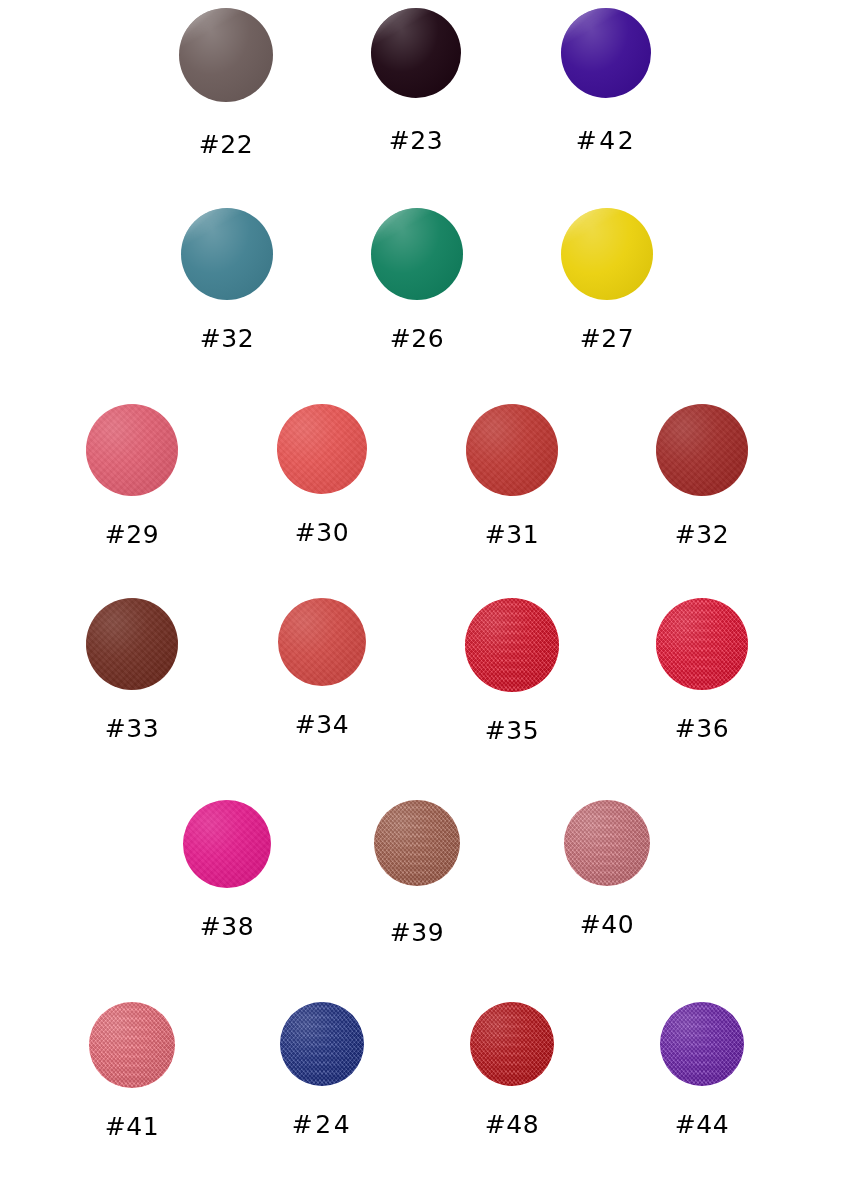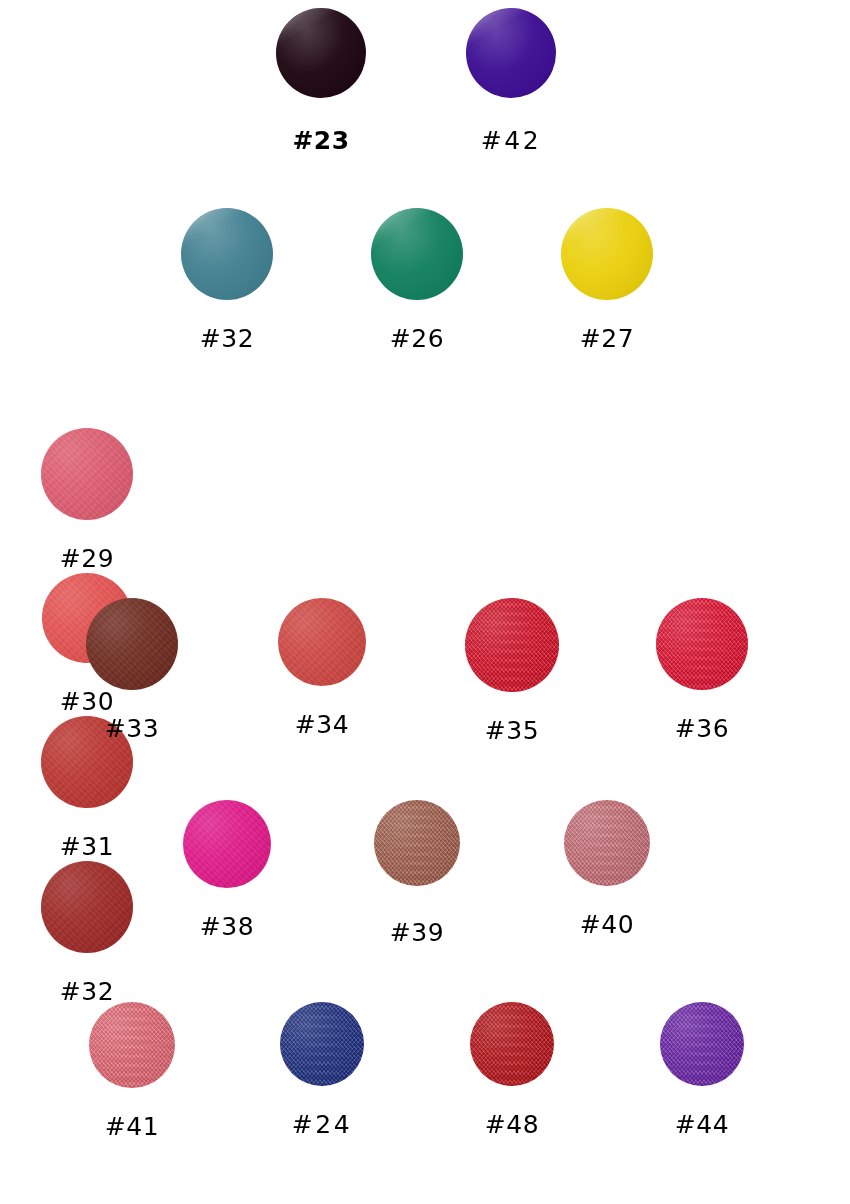--- a/index.html
+++ b/index.html
@@ -93,23 +93,29 @@
     letter-spacing: 2.5px;
   }
 </style>
 </head>
 <body>
 
 <div id="swatch-sheet">
     <div class="swatch-row" style="top: 8px;">
       <div class="swatch-cell">
         <div class="swatch-disc-wrap">
+          <div class="swatch-disc glossy" title="#22" style="width: 94px; height: 94px; background: rgb(107, 91, 89); margin-left: -18px;"></div>
+        </div>
+        <div class="swatch-label" style="margin-top: 28px; margin-left: -18px;">#22</div>
+      </div>
+      <div class="swatch-cell">
+        <div class="swatch-disc-wrap">
           <div class="swatch-disc glossy" title="#23" style="width: 90px; height: 90px; background: rgb(29, 6, 18); margin-left: -18px;"></div>
         </div>
-        <div class="swatch-label" style="margin-top: 28px; margin-left: -18px; font-weight: bold;">#23</div>
+        <div class="swatch-label" style="margin-top: 28px; margin-left: -18px;">#23</div>
       </div>
       <div class="swatch-cell">
         <div class="swatch-disc-wrap">
           <div class="swatch-disc glossy" title="#42" style="width: 90px; height: 90px; background: rgb(60, 13, 147); margin-left: -18px;"></div>
         </div>
         <div class="swatch-label spaced" style="margin-top: 28px; margin-left: -18px;">#42</div>
       </div>
     </div>
     <div class="swatch-row" style="top: 208px;">
       <div class="swatch-cell">
@@ -124,21 +130,21 @@
         </div>
         <div class="swatch-label" style="margin-top: 24px; margin-left: -16px;">#26</div>
       </div>
       <div class="swatch-cell">
         <div class="swatch-disc-wrap">
           <div class="swatch-disc glossy" title="#27" style="width: 92px; height: 92px; background: rgb(234, 208, 12); margin-left: -16px;"></div>
         </div>
         <div class="swatch-label" style="margin-top: 24px; margin-left: -16px;">#27</div>
       </div>
     </div>
-    <div class="swatch-row" style="top: 428px; flex-direction: column;">
+    <div class="swatch-row" style="top: 404px;">
       <div class="swatch-cell">
         <div class="swatch-disc-wrap">
           <div class="swatch-disc" title="#29" style="width: 92px; height: 92px; background: rgb(223, 92, 111); margin-left: -16px;"></div>
         </div>
         <div class="swatch-label" style="margin-top: 24px; margin-left: -16px;">#29</div>
       </div>
       <div class="swatch-cell">
         <div class="swatch-disc-wrap">
           <div class="swatch-disc" title="#30" style="width: 90px; height: 90px; background: rgb(229, 81, 79); margin-left: -16px;"></div>
         </div>

